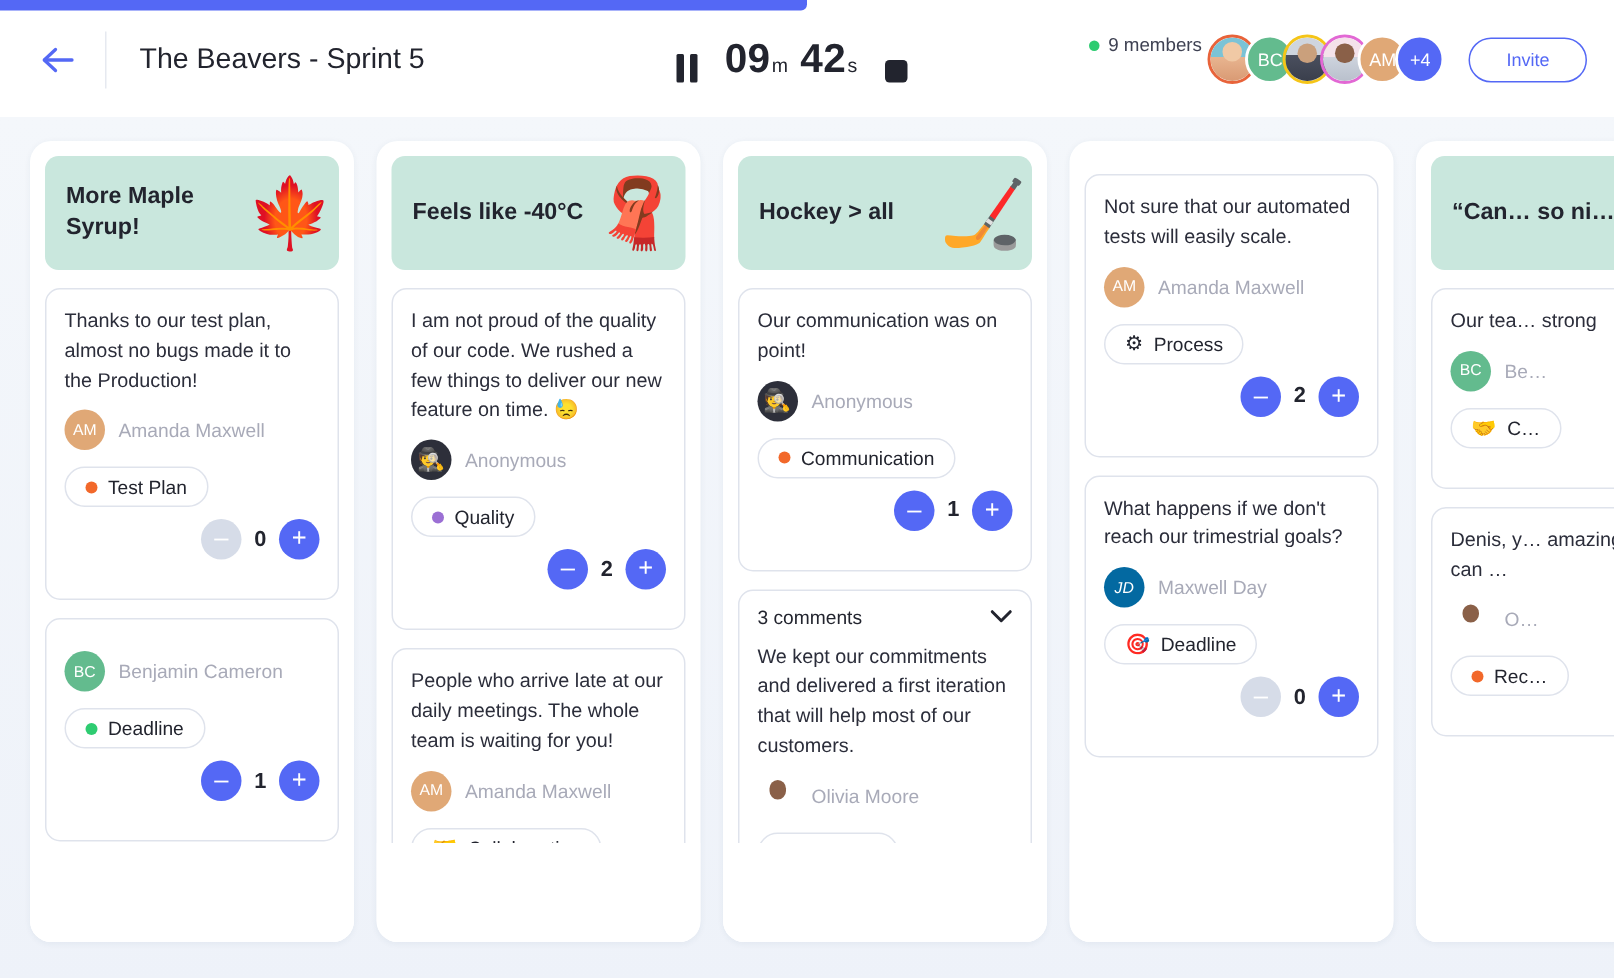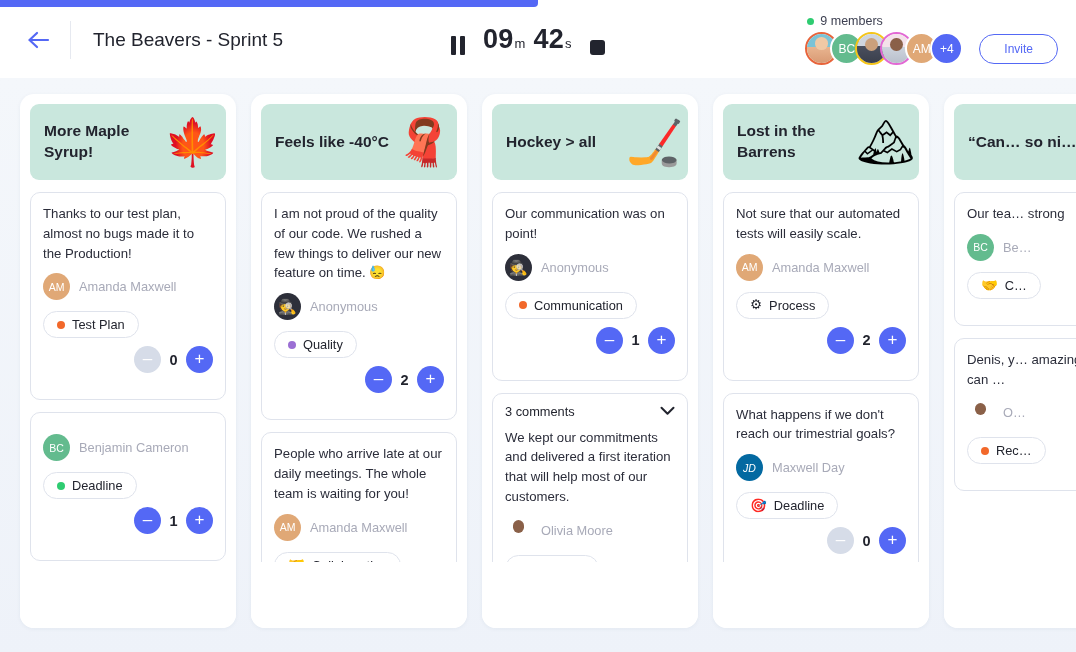--- a/index.html
+++ b/index.html
@@ -55,21 +55,21 @@
   #pause-icon i { display: block; width: 5px; height: 19px; background: #22242e; border-radius: 1px; }
   #stop-icon { width: 15px; height: 15px; background: #22242e; border-radius: 3px; }
   #timer-readout {
     font-size: 27px; font-weight: bold; color: #22242e;
     letter-spacing: .2px; display: flex; align-items: baseline;
   }
   #timer-readout .unit { font-size: 13px; font-weight: normal; margin: 0 8px 0 1px; }
   #timer-readout .unit.last { margin-right: 0; }
 
   #members-area {
-    margin-left: auto; display: flex; flex-direction: column;
+    margin-left: auto; display: flex; flex-direction: row;
     align-items: flex-start; gap: 4px; flex: 0 0 auto; justify-content: flex-end;
   }
   #members-count-row {
     display: flex; align-items: center; gap: 6px;
     font-size: 12.5px; color: #3e4152; padding-left: 2px;
   }
   #online-dot { width: 7px; height: 7px; border-radius: 50%; background: #2ecc71; }
   #members-row { display: flex; align-items: center; }
   .avatar {
     width: 33px; height: 33px; border-radius: 50%;
@@ -377,24 +377,20 @@
               <span class="tag-dot" style="background: rgb(46, 204, 113);"></span>
               <span>Deadline</span>
             </div></div>
         </div>
         <button class="add-comment">
           <span class="plus-glyph">+</span>
           <span>Add comment</span>
         </button>
       </div>
       <div class="column">
-        <div class="col-header">
-          <div class="col-title">Lost in the Barrens</div>
-          <div class="col-emoji">🏔</div>
-        </div>
         <div class="col-body">
           <div class="note-card"><div class="note-text">Not sure that our automated tests will easily scale.</div><div class="note-author">
               <div class="note-avatar" style="background: rgb(224, 168, 118);">
                 <span>AM</span>
               </div>
               <span class="note-author-name">Amanda Maxwell</span>
             </div><div class="tag">
               <span class="tag-emoji">⚙</span>
               <span>Process</span>
             </div><div class="vote-row">

